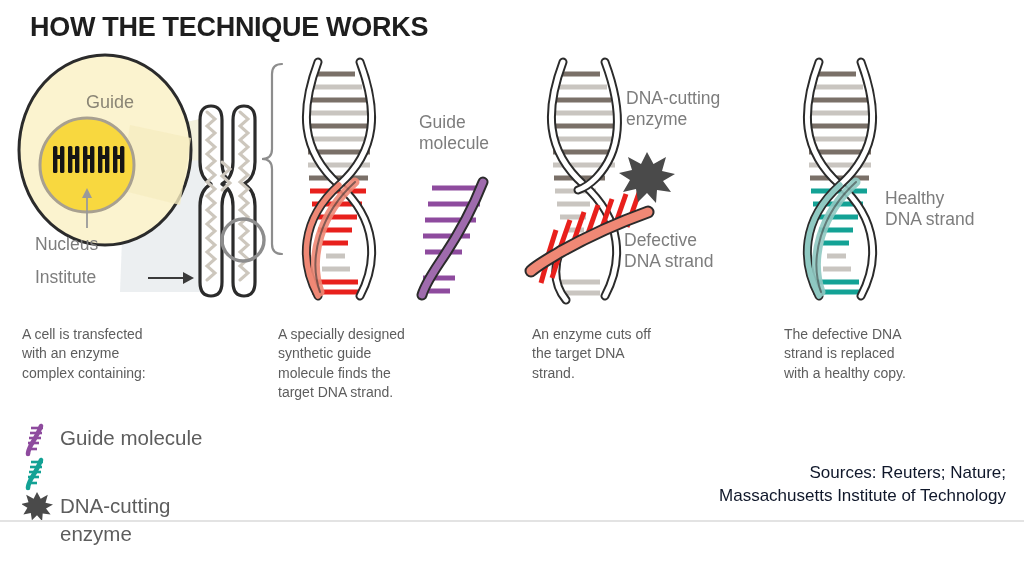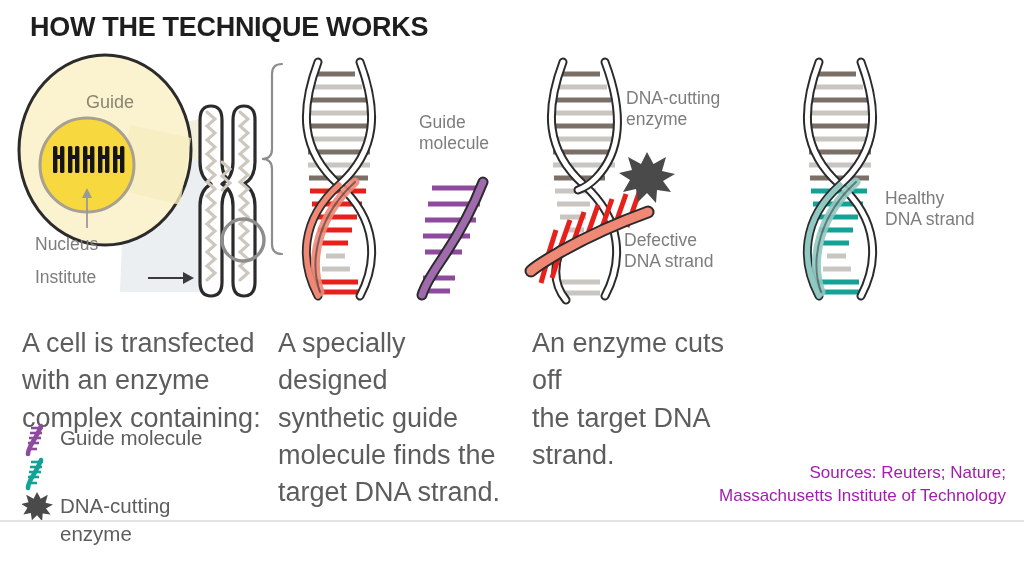--- a/index.html
+++ b/index.html
@@ -30,41 +30,41 @@
   #lbl-nucleus{left:35px;top:234px;}
   #lbl-chromosome{left:35px;top:267px;}
   #lbl-guide{left:419px;top:112px;}
   #lbl-cutting{left:626px;top:88px;}
   #lbl-defective{left:624px;top:230px;}
   #lbl-healthy{left:885px;top:188px;}
 
   
   .cap{
     position:absolute;top:325px;
-    font-size:27px;line-height:1.38;color:#5d5d5d;
+    font-size:14px;line-height:1.38;color:#5d5d5d;
     white-space:pre-line;
   }
   #cap1{left:22px;width:246px;}
   #cap2{left:278px;width:236px;}
   #cap3{left:532px;width:226px;}
   #cap4{left:784px;width:232px;}
 
   
   .legend{position:absolute;left:22px;top:424px;width:260px;}
   .legend-row{position:relative;min-height:31px;margin-bottom:3px;}
   .legend-ico{position:absolute;left:0;top:-1px;width:34px;height:34px;}
   .legend-txt{
     display:block;margin-left:38px;
     font-size:20.5px;line-height:1.35;color:#5d5d5d;white-space:pre-line;
   }
 
   
   #sources{
     position:absolute;right:18px;bottom:14px;
-    text-align:right;font-size:17px;line-height:1.35;color:#a21caf;
+    text-align:right;font-size:17px;line-height:1.35;color:#0f172a;
     white-space:pre-line;
   }
 </style>
 </head>
 <body>
 
 <div class="stage">
 
   <div id="title">HOW THE TECHNIQUE WORKS</div>
 
@@ -303,20 +303,23 @@
   <div class="cap" id="cap1">A cell is transfected
 with an enzyme
 complex containing:</div>
   <div class="cap" id="cap3">An enzyme cuts off
 the target DNA
 strand.</div>
   <div class="cap" id="cap2">A specially designed
 synthetic guide
 molecule finds the
 target DNA strand.</div>
+  <div class="cap" id="cap4">The defective DNA
+strand is replaced
+with a healthy copy.</div>
 
   <div class="legend">
 
     <div class="legend-row">
       <svg class="legend-ico" viewBox="0 0 34 34">
         <g stroke="#8e4b9e" stroke-width="2.6" stroke-linecap="butt">
           <line x1="9" y1="5" x2="21" y2="5"></line>
           <line x1="8" y1="10" x2="20" y2="10"></line>
           <line x1="7" y1="15" x2="19" y2="15"></line>
           <line x1="6" y1="20" x2="17" y2="20"></line>

